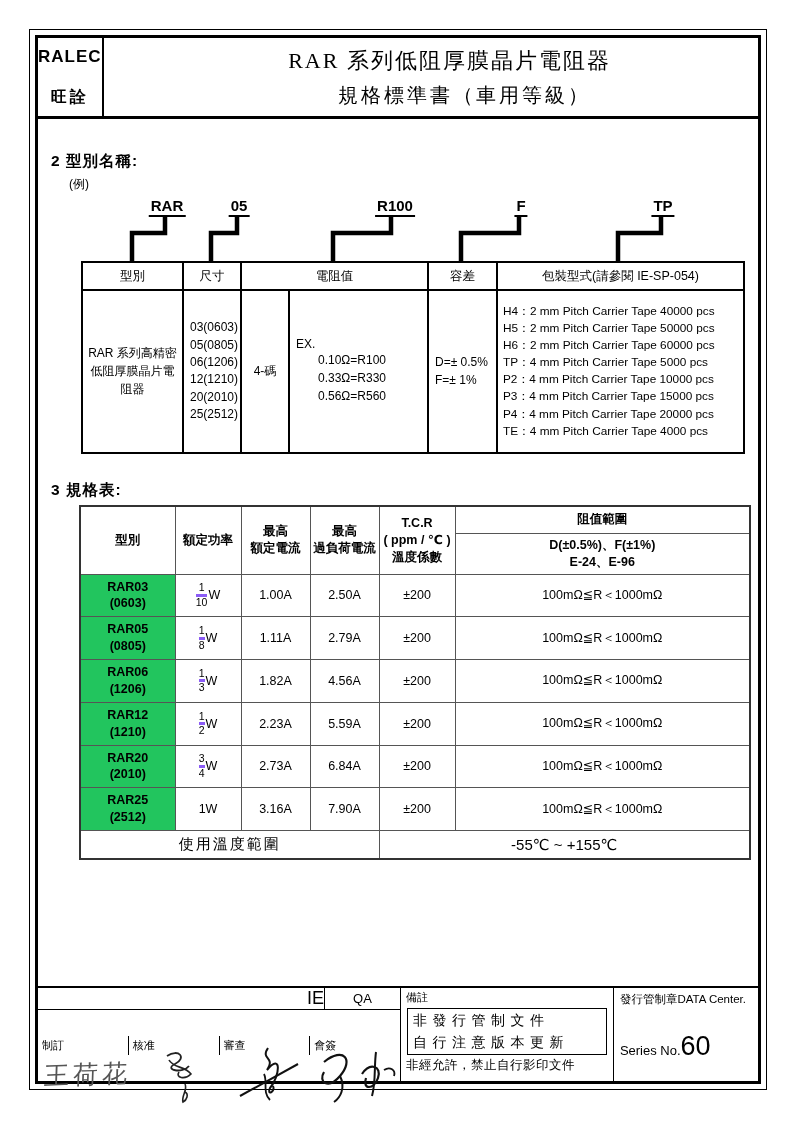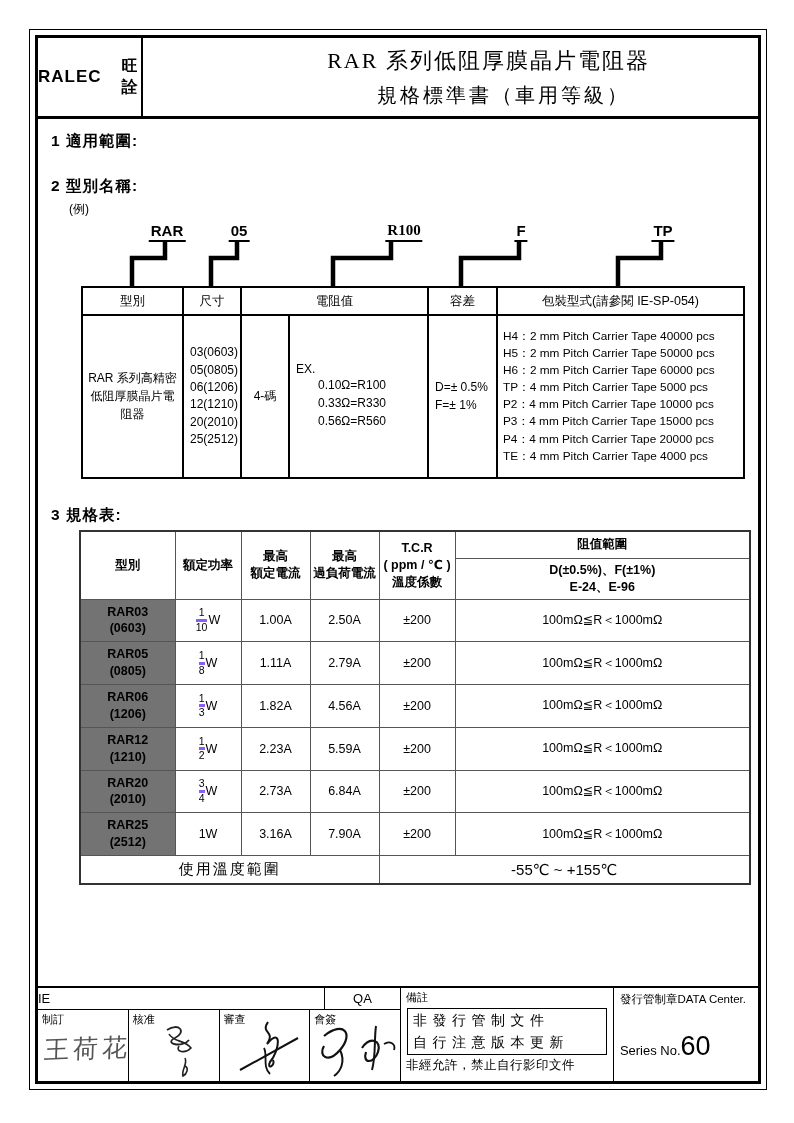--- a/index.html
+++ b/index.html
@@ -6,21 +6,21 @@
   body{
     width:794px;height:1123px;background:#fff;color:#000;
     font-family:"Liberation Sans","DejaVu Sans",sans-serif;
     position:relative;overflow:hidden;
   }
   .outer{position:absolute;left:29px;top:29px;width:736px;height:1059px;border:1px solid #000;}
   .frame{position:absolute;inset:5px;border:3px solid #000;display:flex;flex-direction:column;background:#fff;}
 
   
   .hdr{display:flex;height:78px;border-bottom:3px solid #000;flex:none;}
-  .hdr-logo{width:116px;border-right:2px solid #000;display:flex;flex-direction:row;justify-content:center;align-items:center;gap:20px;}
+  .hdr-logo{width:116px;border-right:2px solid #000;display:flex;flex-direction:column;justify-content:center;align-items:center;gap:20px;}
   .hdr-logo .en{font-weight:bold;font-size:17px;letter-spacing:1px;}
   .hdr-logo .cn{font-weight:bold;font-size:16px;letter-spacing:3px;}
   .hdr-title{flex:1;border-right:2px solid #000;display:flex;flex-direction:column;justify-content:center;text-align:center;gap:6px;}
   .hdr-title .t1{font-size:22px;letter-spacing:2px;font-family:"Liberation Serif","DejaVu Serif",serif;}
   .hdr-title .t2{font-size:20px;letter-spacing:3px;font-family:"Liberation Serif","DejaVu Serif",serif;}
 
   
   .bod{flex:1;padding:8px 12px 0 13px;position:relative;}
   .sec-h{font-weight:bold;font-size:15.5px;margin:4px 0 4px 0;letter-spacing:1px;}
   .s1-items div{font-size:15px;line-height:26px;padding-left:25px;letter-spacing:0.5px;}
@@ -47,35 +47,35 @@
   .t2 .c-tol div{line-height:1.5;}
   .t2 .c-pack{padding:12px 5px;}
   .t2 .c-pack div{font-size:11.8px;line-height:1.45;white-space:nowrap;}
 
   
   .t3{border-collapse:collapse;margin-left:28px;width:670px;table-layout:fixed;margin-top:2px;}
   .t3 th,.t3 td{border:1.5px solid #555;}
   .t3{border:2px solid #333;}
   .t3 th{font-size:12.5px;font-weight:bold;white-space:pre-line;line-height:1.35;padding:3px 2px;}
   .t3 td{font-size:12.5px;text-align:center;padding:4px 2px;}
-  .t3 .model{background:#737373;font-weight:bold;line-height:1.35;}
+  .t3 .model{background:#22c55e;font-weight:bold;line-height:1.35;}
   .t3 td{height:30px;}
   .t3 .trow td{height:33px;}
   .t3 .last td{height:14px;font-size:15px;}
   .frac{display:inline-block;vertical-align:middle;text-align:center;font-size:10.5px;line-height:1.1;}
   .frac .fden{border-top:3px solid #8b5cf6;display:block;}
   .fsuf{display:inline-block;vertical-align:middle;font-size:12.5px;margin-left:1px;}
 
   
   .ftr{flex:none;height:93px;border-top:2px solid #000;display:flex;}
   .f-left{width:382px;display:flex;flex-direction:column;border-right:1.5px solid #000;}
   .f-hrow{height:21px;display:flex;border-bottom:1.5px solid #000;flex:none;}
-  .f-ie{width:286px;border-right:1.5px solid #000;text-align:left;font-size:13px;line-height:21px;}
+  .f-ie{width:286px;border-right:1.5px solid #000;text-align:right;font-size:18px;line-height:21px;}
   .f-qa{flex:1;text-align:center;font-size:13px;line-height:21px;}
-  .f-sigs{flex:1;display:flex;}
+  .f-sigs{flex:1;display:flex;align-items:center;}
   .f-sig{flex:1;border-right:1.5px solid #000;position:relative;padding:2px 4px;}
   .f-sig:last-child{border-right:none;}
   .f-sig .lab{font-size:11px;}
   .f-sig svg{position:absolute;left:0;top:8px;}
   .hand{position:absolute;left:6px;top:22px;color:#555;font-size:25px;letter-spacing:4px;transform:rotate(-2deg) skewX(-4deg);font-family:"Liberation Serif","DejaVu Serif",serif;white-space:nowrap;}
   .f-note{width:213px;border-right:1.5px solid #000;position:relative;padding:2px 5px;}
   .f-note .lab{font-size:11px;}
   .stampbox{border:1.5px solid #000;margin:3px 1px 2px 1px;padding:1px 5px;}
   .stampbox div{font-size:14px;line-height:1.55;letter-spacing:1px;white-space:nowrap;font-family:"Liberation Serif","DejaVu Serif",serif;}
   .note3{font-size:12.5px;letter-spacing:0.5px;white-space:nowrap;font-family:"Liberation Serif","DejaVu Serif",serif;}
@@ -97,36 +97,35 @@
     </div>
     <div class="hdr-title">
       <div class="t1">RAR 系列低阻厚膜晶片電阻器</div>
       <div class="t2">規格標準書（車用等級）</div>
     </div>
 
   </div>
 
   <div class="bod">
 
-    <div class="sec-h">1 適用範圍:</div>
 
     <div class="sec-h" style="margin-top:24px;">2 型別名稱:</div>
     <div class="ex-label">(例)</div>
 
     <div class="diagram">
       <svg width="692" height="64" viewBox="0 0 692 64">
         <polyline points="114,20 114,36 81,36 81,64" fill="none" stroke="#000" stroke-width="4.5"></polyline>
         <polyline points="186,20 186,36 160,36 160,64" fill="none" stroke="#000" stroke-width="4.5"></polyline>
         <polyline points="340,20 340,36 282,36 282,64" fill="none" stroke="#000" stroke-width="4.5"></polyline>
         <polyline points="468,20 468,36 410,36 410,64" fill="none" stroke="#000" stroke-width="4.5"></polyline>
         <polyline points="610,20 610,36 567,36 567,64" fill="none" stroke="#000" stroke-width="4.5"></polyline>
       </svg>
       <span class="code-part" style="left:116px;">RAR</span>
       <span class="code-part" style="left:188px;">05</span>
-      <span class="code-part" style="left:353px;font-family:Liberation Serif, serif;">R100</span>
+      <span class="code-part" style="left:344px;">R100</span>
       <span class="code-part" style="left:470px;">F</span>
       <span class="code-part" style="left:612px;">TP</span>
     </div>
 
     <table class="t2">
       <colgroup>
         <col style="width:101px">
             <col style="width:58px">
             <col style="width:48px">
         <col style="width:139px">

